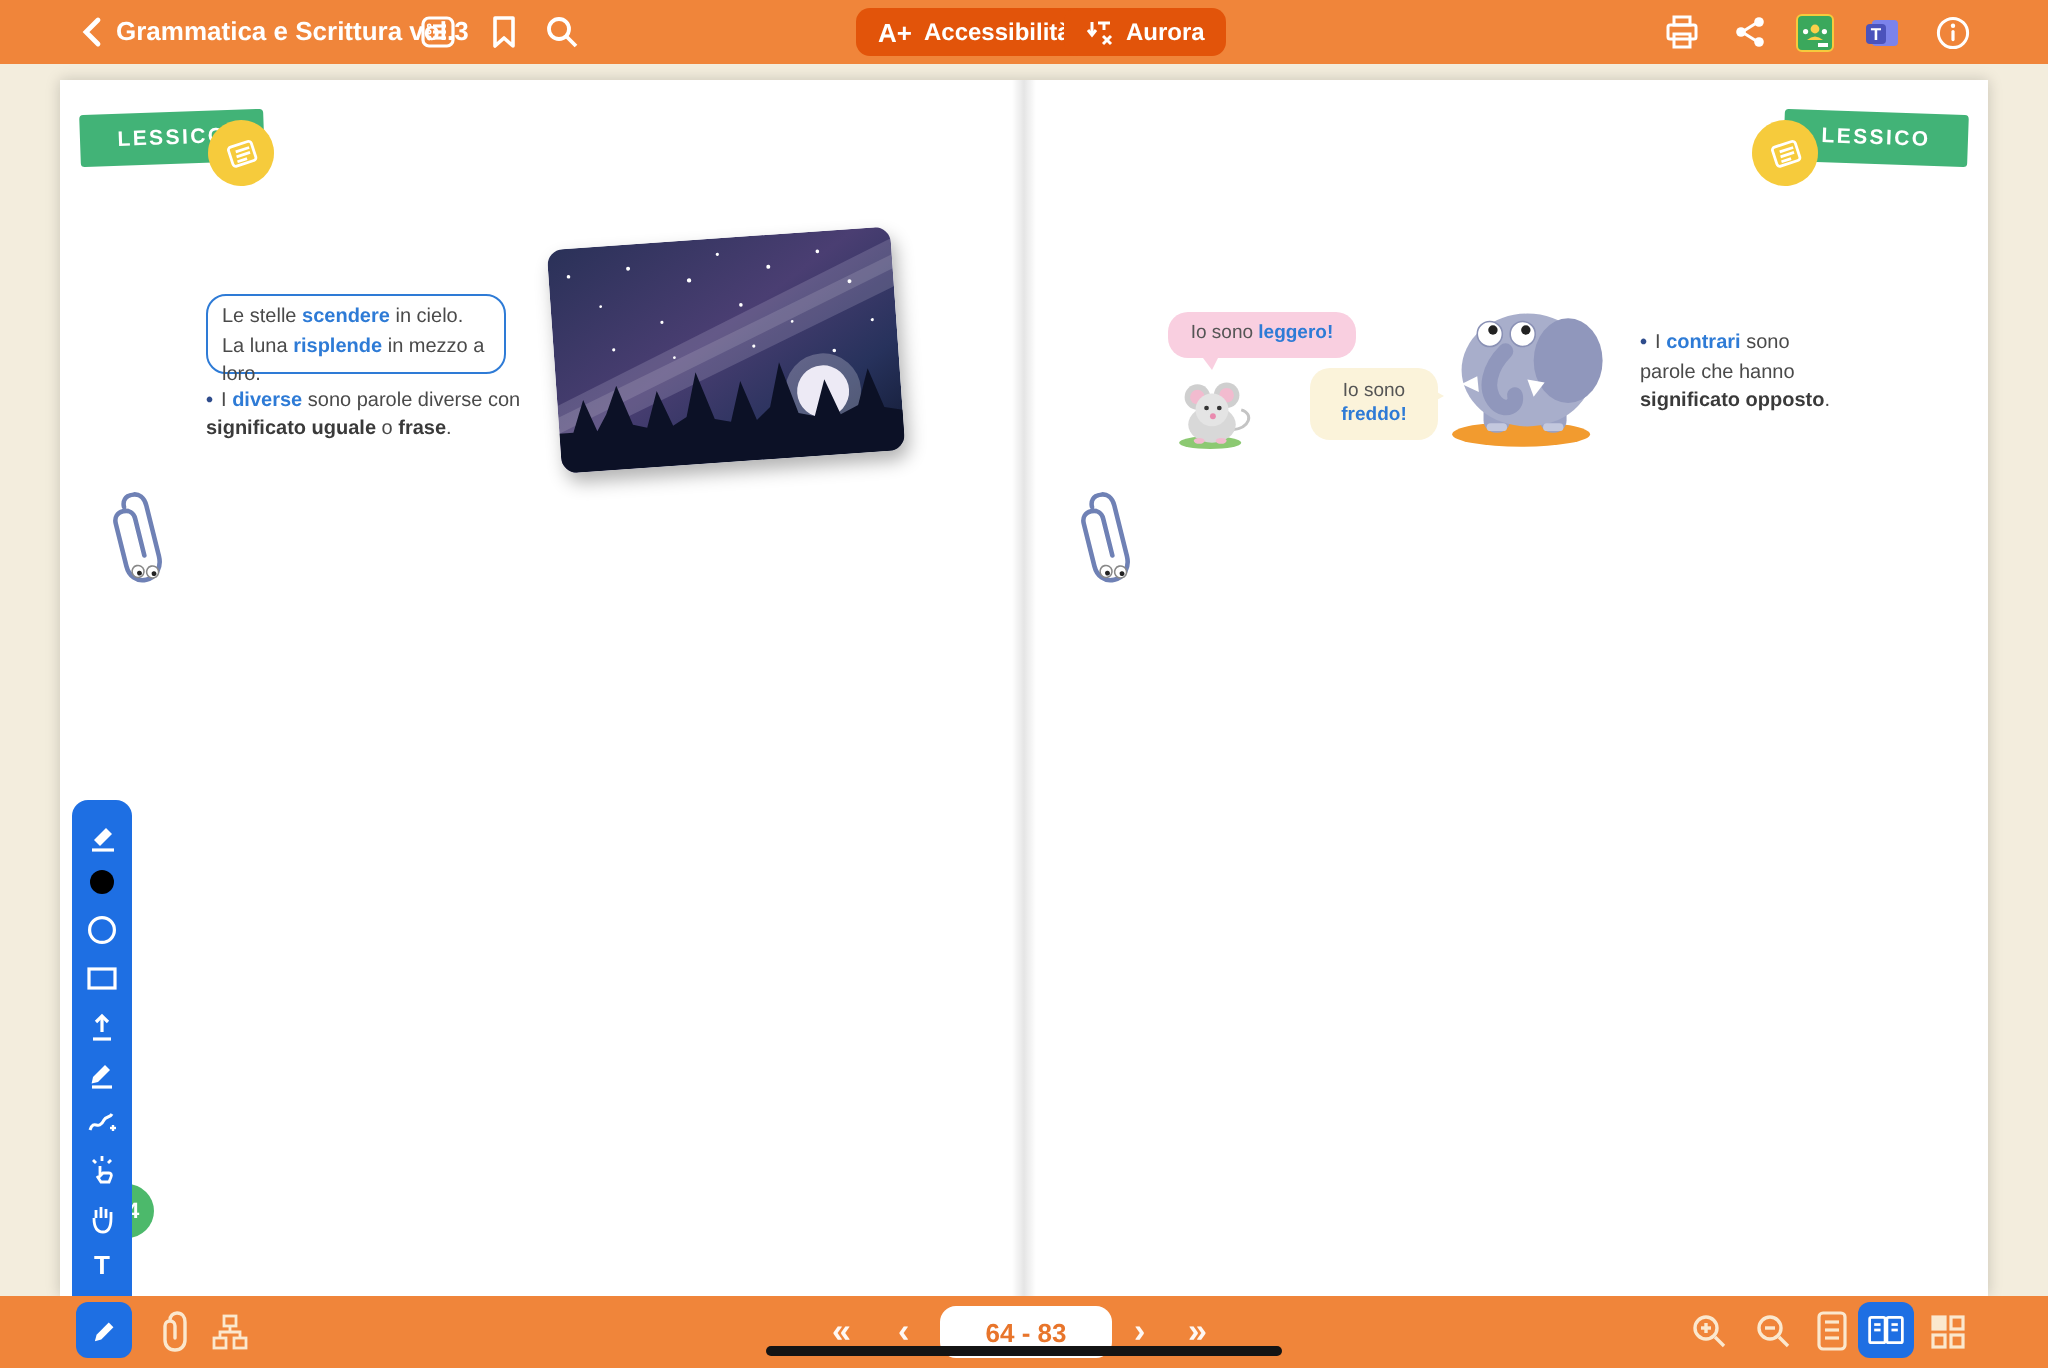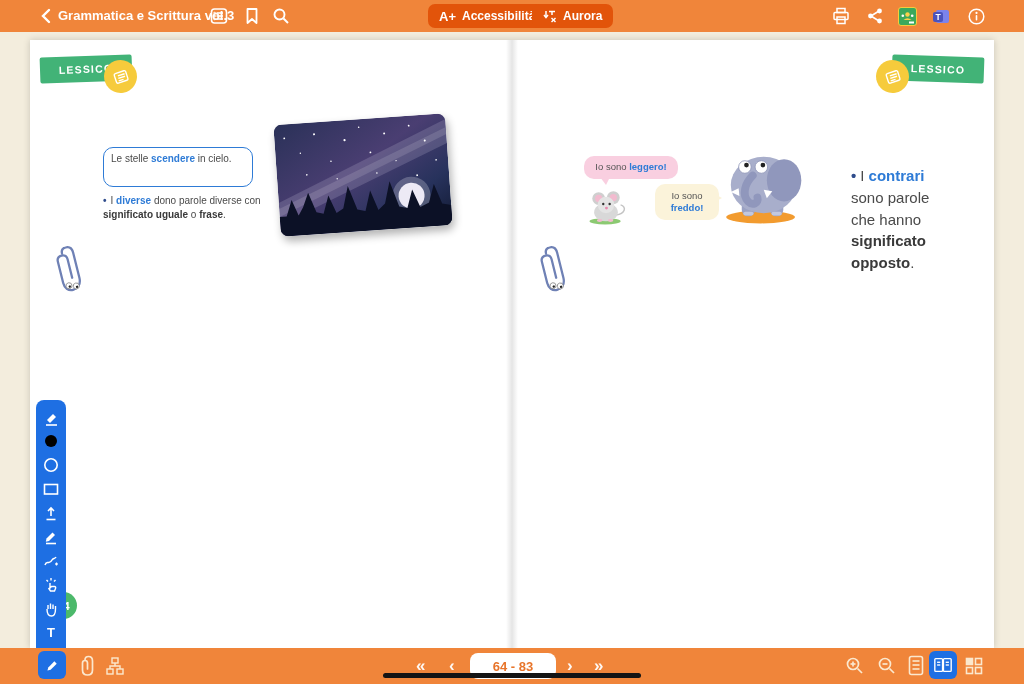--- a/index.html
+++ b/index.html
@@ -180,23 +180,24 @@
     <line x1="7" y1="8.5" x2="14" y2="7.5"></line>
       <line x1="7" y1="11" x2="14" y2="10"></line>
       <line x1="7" y1="13.5" x2="12" y2="12.8"></line>
   </svg>
 </div>
 <div class="ptitle" style="left:140px;top:96px;width:260px">I SINONIMI</div>
 
 <div class="gpanel" style="left:95px;top:140px;width:373px;height:86px"></div>
 <div class="ab" style="left:103px;top:147px;width:150px;height:40px;background:#fff;border:1.5px solid #2E7BD6;border-radius:10px;padding:4px 7px;box-sizing:border-box;font-size:10px;color:#4A4A4A;line-height:1.45;z-index:3">
   <div><span>Le stelle </span><span class="hl">scendere</span><span> in cielo.</span></div>
+  <div><span>La luna </span><span class="hl">risplende</span><span> in mezzo a loro.</span></div>
 </div>
 <div class="ab" style="left:103px;top:194px;width:170px;font-size:10px;color:#4A4A4A;line-height:1.4;z-index:3">
-  <span class="nbullet">•</span><span>I </span><span class="hl">diverse</span><span> dono parole diverse con </span><span class="b">significato uguale</span><span> o </span><span class="b">frase</span><span>.</span>
+  <span class="nbullet">•</span><span>I </span><span class="hl">diverse</span><span> sono parole diverse con </span><span class="b">significato uguale</span><span> o </span><span class="b">frase</span><span>.</span>
 </div>
 
 <div class="ab" style="left:277px;top:119px;width:172px;height:112px;transform:rotate(-4deg);border-radius:8px;overflow:hidden;box-shadow:2px 5px 9px rgba(0,0,0,.3);z-index:4">
   <svg width="172" height="112" viewBox="0 0 172 112">
     <defs>
       <linearGradient id="sky" x1="0" y1="0" x2="1" y2="1">
         <stop offset="0" stop-color="#2A3158"></stop>
           <stop offset=".45" stop-color="#4A3E72"></stop>
         <stop offset=".75" stop-color="#27325C"></stop>
           <stop offset="1" stop-color="#121A33"></stop>
@@ -432,21 +433,21 @@
     <circle cx="63" cy="27" r="8" fill="#fff" stroke="#8A91B5" stroke-width="1"></circle>
     <circle cx="44" cy="24.5" r="3" fill="#222"></circle>
       <circle cx="65" cy="24.5" r="3" fill="#222"></circle>
     <path d="M34,54 l-10,5 l11,5 z" fill="#fff"></path>
       <path d="M66,56 l4,11 l7,-9 z" fill="#fff"></path>
     <path d="M52,38 C42,48 38,62 46,71 C52,77 60,73 58,66" stroke="#9097BC" stroke-width="10" fill="none" stroke-linecap="round"></path>
     <rect x="40" y="84" width="13" height="5" rx="2.5" fill="#C3C8DE"></rect>
       <rect x="76" y="84" width="13" height="5" rx="2.5" fill="#C3C8DE"></rect>
   </svg>
 </div>
-<div class="ab" style="left:851px;top:165px;width:104px;font-size:15px;color:#4A4A4A;line-height:1.45;z-index:3">
+<div class="ab" style="left:820px;top:165px;width:104px;font-size:10px;color:#4A4A4A;line-height:1.45;z-index:3">
   <span class="nbullet">•</span><span>I </span><span class="hl">contrari</span><span> sono parole che hanno </span><span class="b">significato opposto</span><span>.</span>
 </div>
 
 <div class="exbox" style="left:558px;top:250px;width:387px;height:156px"></div>
 <div class="ab" style="left:541px;top:246px;transform:rotate(-14deg);z-index:6">
   <svg width="26" height="46" viewBox="0 0 26 46">
     <path d="M9,6 C9,3 11,1 14,1 C18,1 20,4 20,8 L20,34 C20,40 16,44 11,44 C6,44 3,40 3,35 L3,13 C3,10 5,8 8,8 C11,8 13,10 13,13 L13,32" stroke="#6F81B5" stroke-width="2.3" fill="none" stroke-linecap="round"></path>
     <circle cx="8" cy="39" r="3" fill="#fff" stroke="#888" stroke-width=".8"></circle>
       <circle cx="8.5" cy="40" r="1.2" fill="#222"></circle>
     <circle cx="15" cy="41" r="3" fill="#fff" stroke="#888" stroke-width=".8"></circle>

